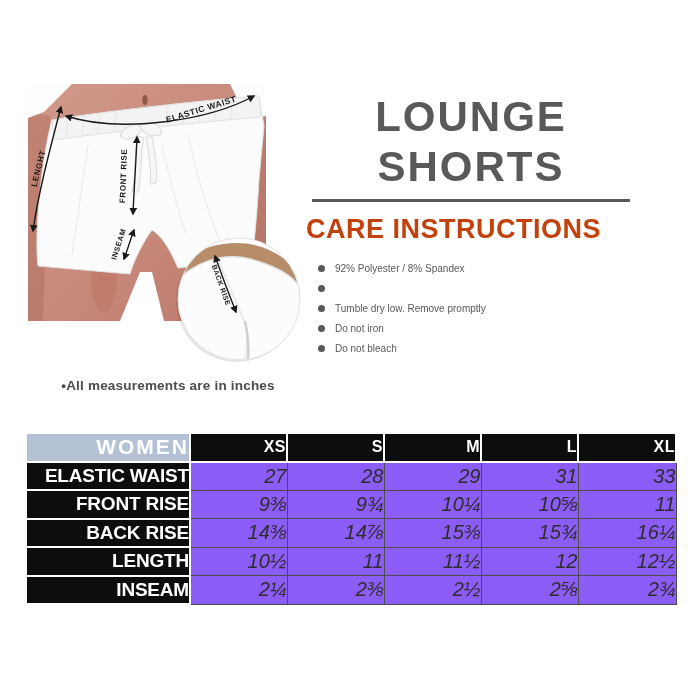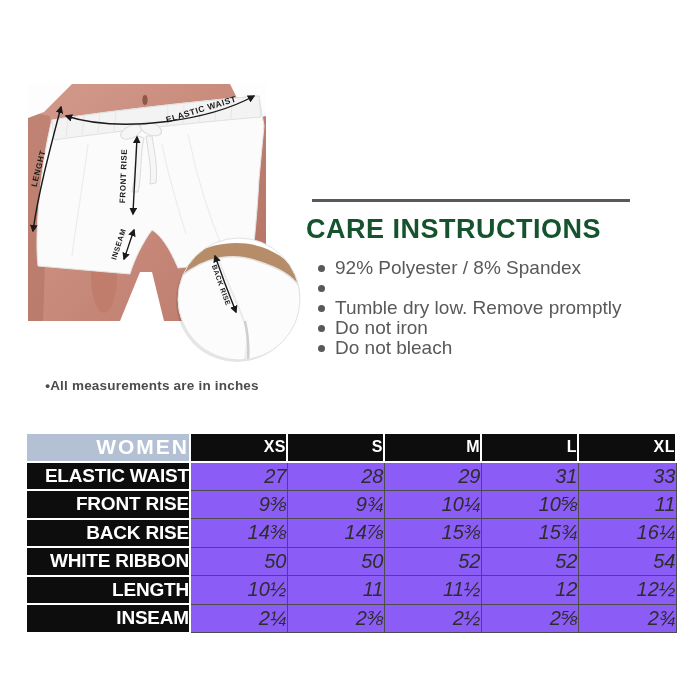--- a/index.html
+++ b/index.html
@@ -1,31 +1,31 @@
 <!DOCTYPE html>
 <html><head>
 <meta charset="utf-8">
 <style>
   html,body{margin:0;padding:0;background:#ffffff;}
   .page{position:relative;width:700px;height:700px;background:#ffffff;overflow:hidden;
         font-family:"Liberation Sans","DejaVu Sans",sans-serif;}
 
   
   .illus{position:absolute;left:28px;top:84px;width:274px;height:278px;}
-  .caption{position:absolute;left:8px;top:378px;width:288px;text-align:center;
+  .caption{position:absolute;left:24px;top:378px;width:288px;text-align:center;
            font-size:13.5px;font-weight:700;color:#4c4c4e;letter-spacing:.2px;}
 
   
   .title{position:absolute;left:310px;top:92px;width:322px;text-align:center;
          font-weight:700;color:#58595b;font-size:42px;line-height:50px;letter-spacing:2px;}
   .divider{position:absolute;left:312px;top:199px;width:318px;height:3px;background:#58595b;}
   .care-heading{position:absolute;left:306px;top:214px;font-size:27px;font-weight:700;
-                color:#14532d;letter-spacing:.5px;}
+                color:#c2410c;letter-spacing:.5px;}
   .care-list{position:absolute;left:318px;top:258px;width:330px;}
-  .care-item{display:flex;align-items:center;height:20px;font-size:19px;color:#58595b;}
+  .care-item{display:flex;align-items:center;height:20px;font-size:10px;color:#58595b;}
   .dot{width:7px;height:7px;border-radius:50%;background:#58595b;margin-right:10px;flex:0 0 7px;}
 
   
   table.size-table{position:absolute;left:25px;top:432px;width:650px;
                    border-collapse:collapse;table-layout:fixed;}
   .size-table tr{height:28.5px;}
   .size-table td{text-align:right;vertical-align:middle;padding:0;}
   td.women{background:#b4c0d4;color:#ffffff;font-weight:700;font-size:21px;
            letter-spacing:2px;border:2px solid #ffffff;}
   td.size{background:#0d0d0d;color:#ffffff;font-weight:700;font-size:16px;
@@ -129,20 +129,24 @@
         <path d="M6,22 C9,36 10,48 9,61" fill="none" stroke="#cfcfcf" stroke-width="2.5"></path>
         <path d="M-24,-43 C-16,-20 -9,-2 -3,13" fill="none" stroke="#1a1a1a" stroke-width="1.4" marker-start="url(#ah)" marker-end="url(#ah)"></path>
         <text transform="translate(-20,-13) rotate(70)" text-anchor="middle" font-size="7" font-weight="700" letter-spacing=".5" fill="#1a1a1a">BACK RISE</text>
       </g>
       <circle cx="0" cy="0" r="61" fill="none" stroke="#e2e2e2" stroke-width="1"></circle>
     </g>
   </svg>
 
   <div class="caption">•All measurements are in inches</div>
 
+  <div class="title">
+    <div>LOUNGE</div>
+    <div>SHORTS</div>
+  </div>
 
   <div class="divider"></div>
 
   <div class="care-heading">CARE INSTRUCTIONS</div>
 
   <div class="care-list">
     <div class="care-item">
       <span class="dot"></span>
       <span>92% Polyester / 8% Spandex</span>
       </div>
@@ -199,28 +203,20 @@
     </tr>
     <tr>
       <td class="lbl">BACK RISE</td>
       <td class="val">14⅜</td>
       <td class="val">14⅞</td>
       <td class="val">15⅜</td>
       <td class="val">15¾</td>
       <td class="val">16¼</td>
     </tr>
     <tr>
-      <td class="lbl">WHITE RIBBON</td>
-      <td class="val">50</td>
-      <td class="val">50</td>
-      <td class="val">52</td>
-      <td class="val">52</td>
-      <td class="val">54</td>
-    </tr>
-    <tr>
       <td class="lbl">LENGTH</td>
       <td class="val">10½</td>
       <td class="val">11</td>
       <td class="val">11½</td>
       <td class="val">12</td>
       <td class="val">12½</td>
     </tr>
     <tr>
       <td class="lbl">INSEAM</td>
       <td class="val">2¼</td>

